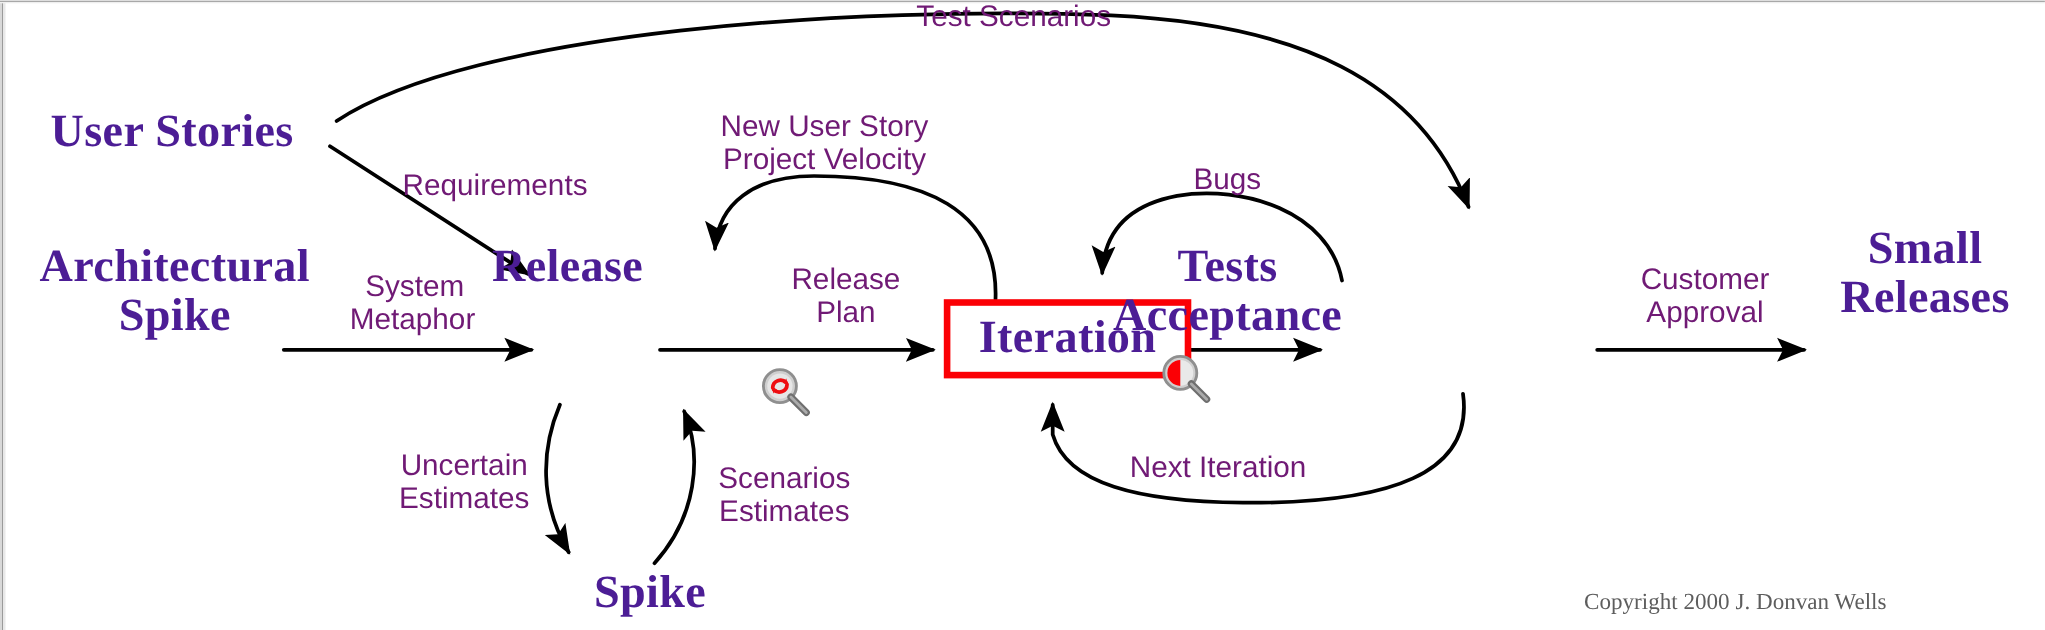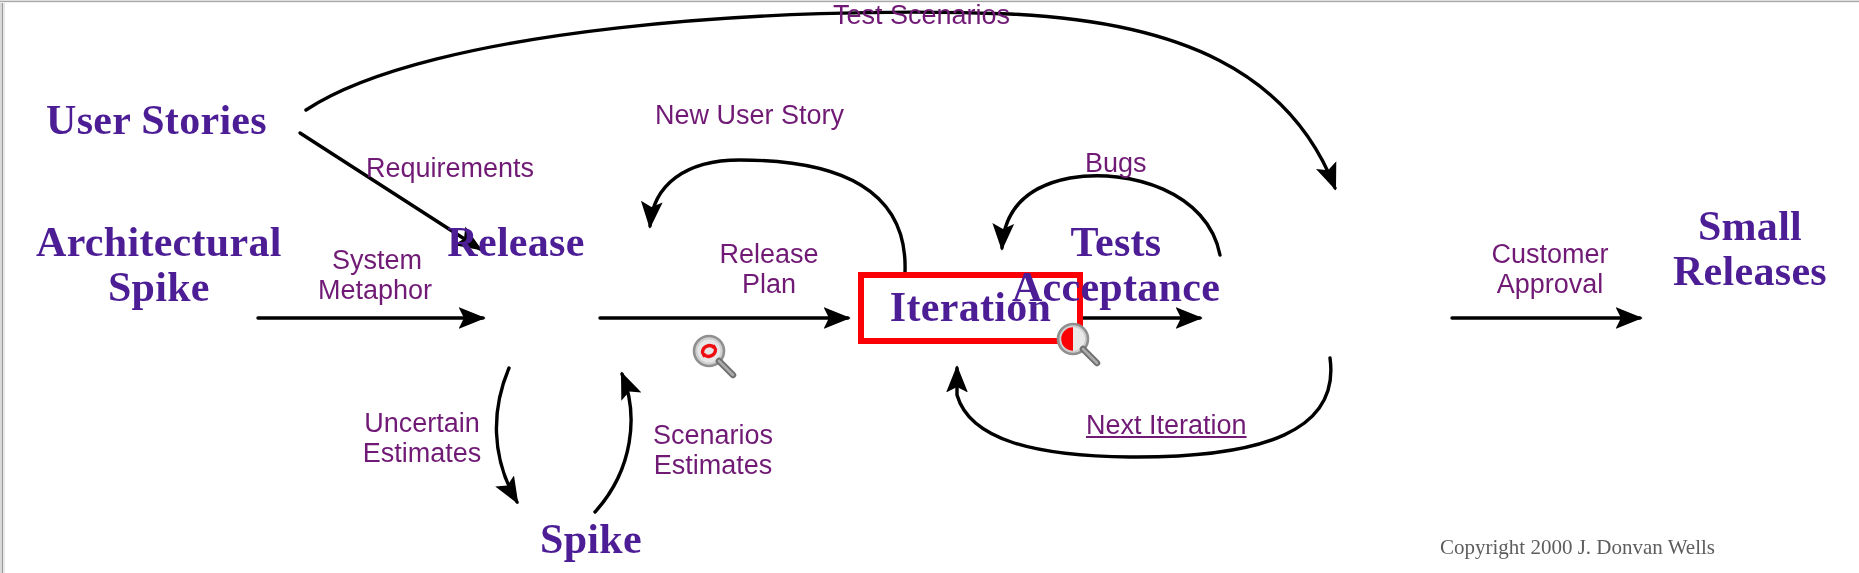--- a/index.html
+++ b/index.html
@@ -165,38 +165,39 @@
     <div>Requirements</div>
   </div>
 
   <div class="edge-label" style="left:318px; top:245px; text-align:left;">
     <div style="padding-left:14px;">System</div>
     <div>Metaphor</div>
   </div>
 
   <div class="edge-label" style="left:655px; top:100px;">
     <div>New User Story</div>
+    <div>Project Velocity</div>
   </div>
 
   <div class="edge-label" style="left:710px; top:239px; width:118px;">
     <div>Release</div>
     <div>Plan</div>
   </div>
 
   <div class="edge-label" style="left:1085px; top:148px;">
     <div>Bugs</div>
   </div>
 
 
   <div class="edge-label" style="left:1465px; top:239px; width:170px;">
     <div>Customer</div>
     <div>Approval</div>
   </div>
 
-  <div class="edge-label" style="left:1086px; top:410px;text-decoration:underline;">
+  <div class="edge-label" style="left:1027px; top:410px;">
     <div>Next Iteration</div>
   </div>
 
   <div class="edge-label" style="left:348px; top:408px; width:148px;">
     <div>Uncertain</div>
     <div>Estimates</div>
   </div>
 
   <div class="edge-label" style="left:638px; top:420px; width:150px;">
     <div>Scenarios</div>

